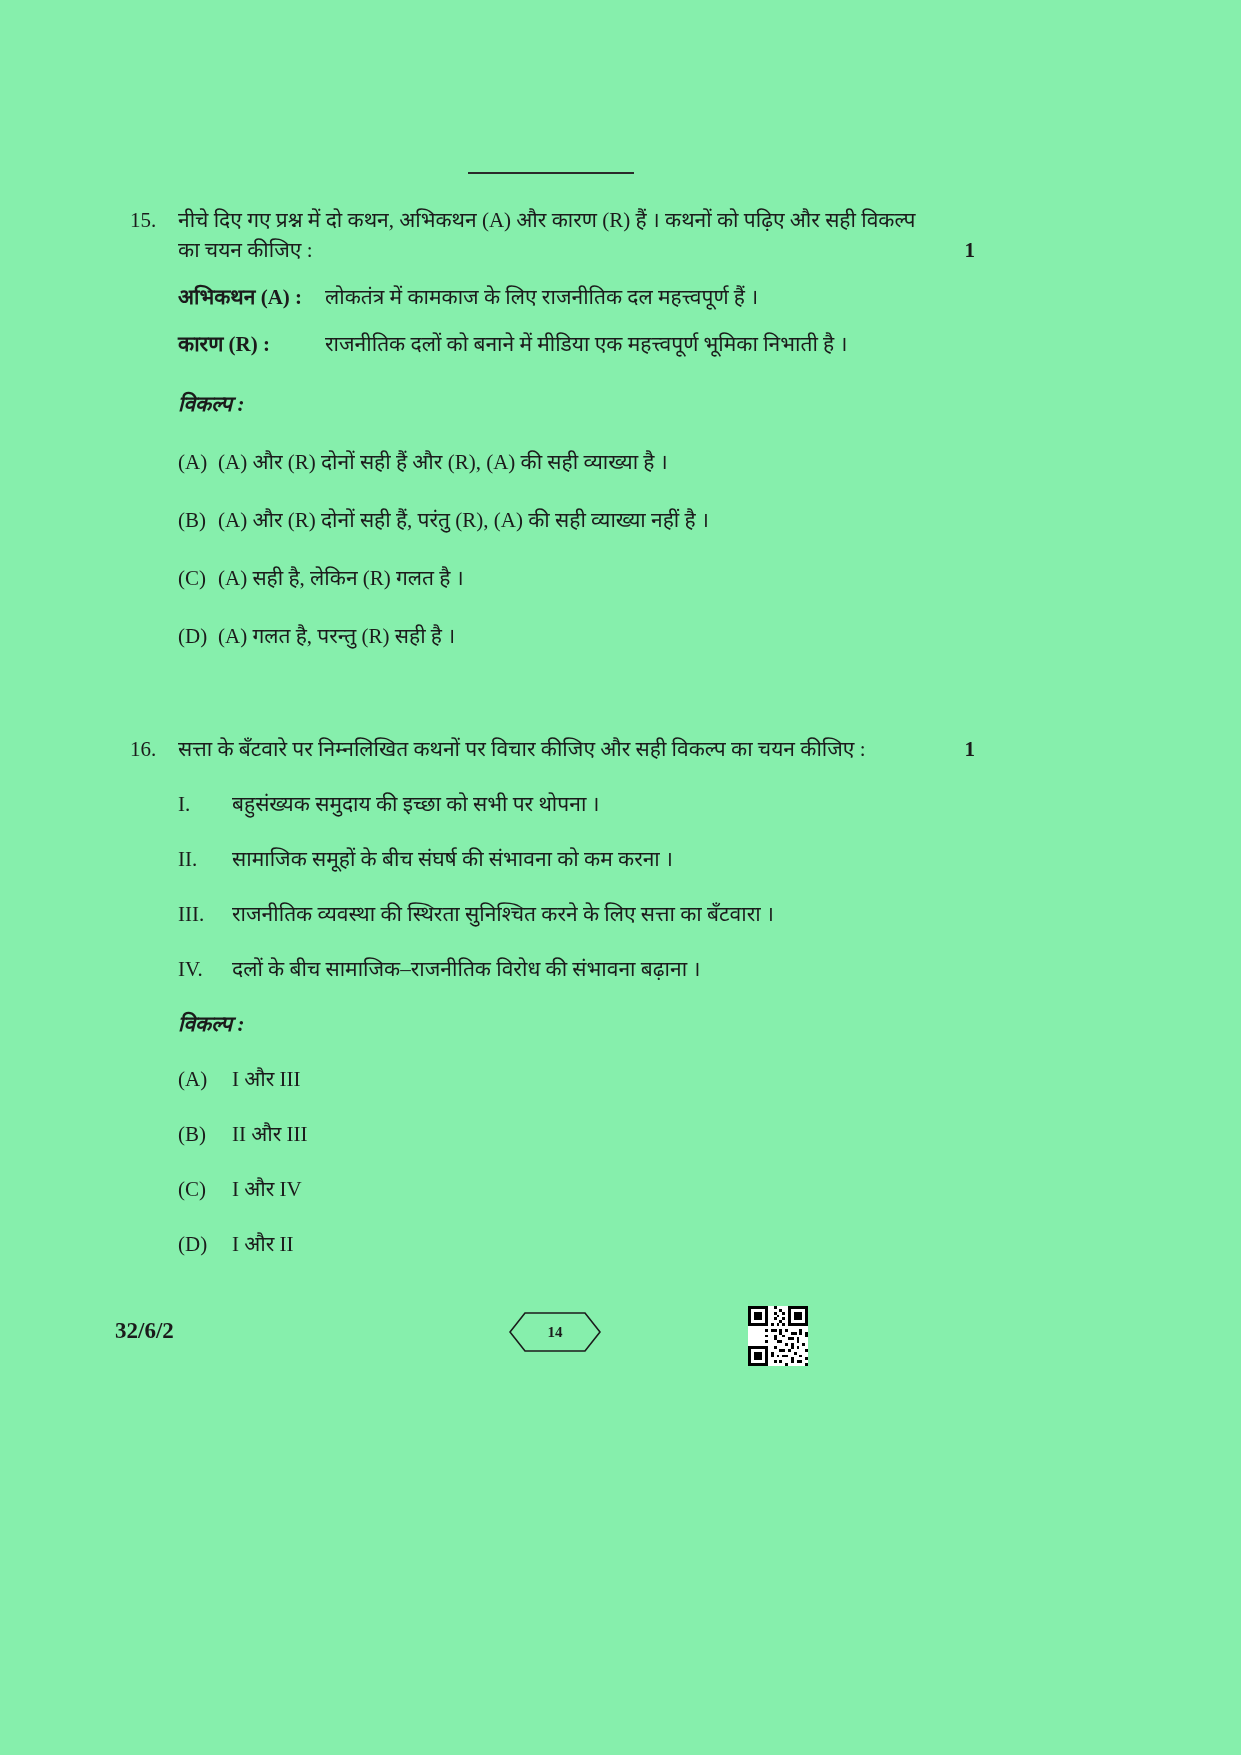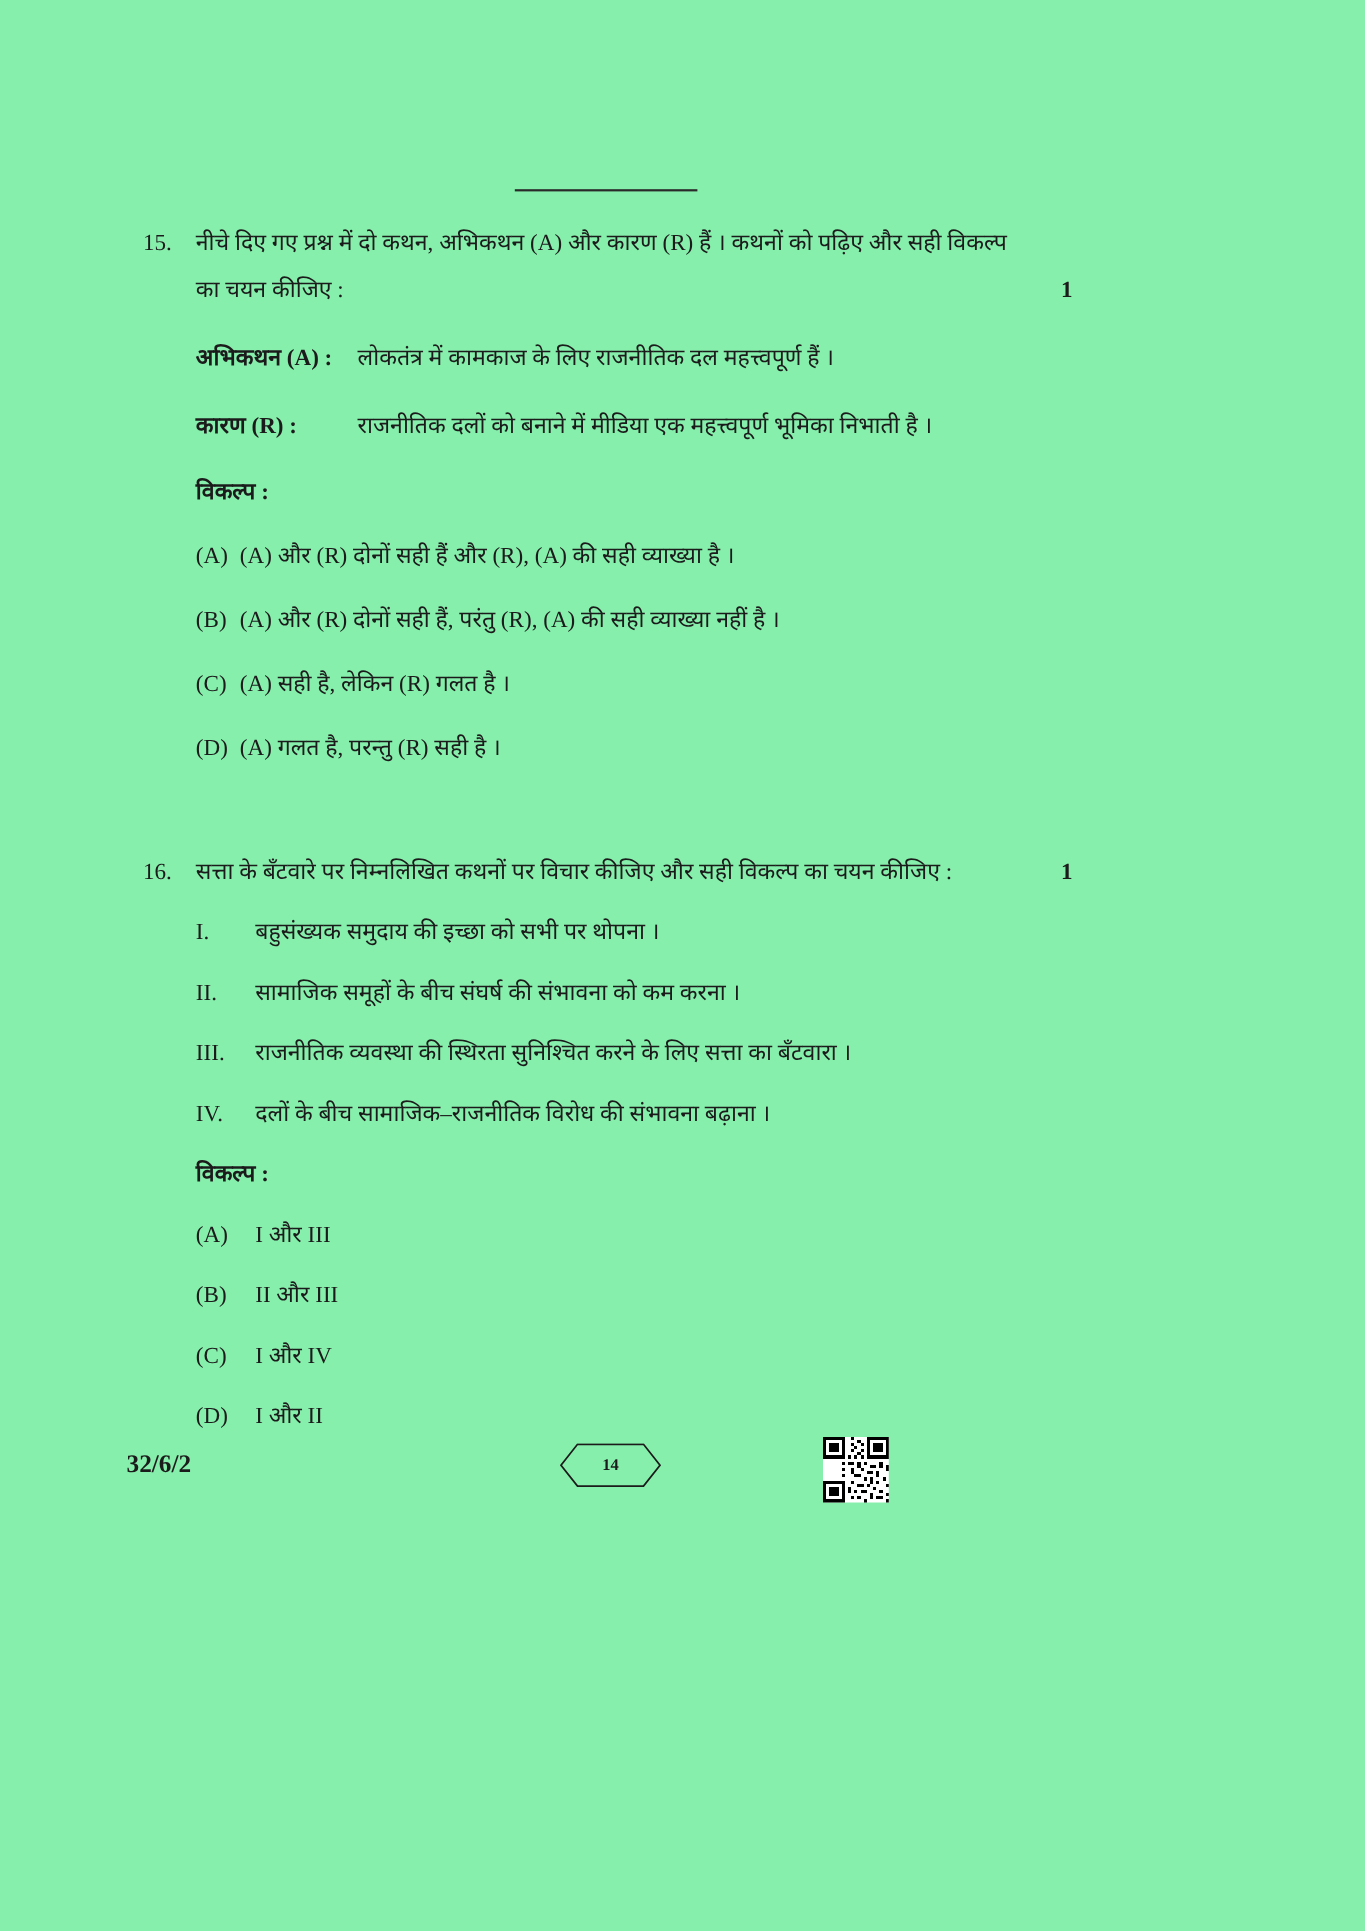--- a/index.html
+++ b/index.html
@@ -25,26 +25,26 @@
     width:845px; 
   }
   .q-row { display:flex; align-items:flex-start; }
   .q-num { width:48px; flex:0 0 48px; }
   .q-body { flex:1 1 auto; }
   .q-marks {
     flex:0 0 40px; width:40px;
     text-align:right; font-weight:bold;
     align-self:flex-end;
   }
-  .line2 { margin-top:13px; }
+  .line2 { }
   .q-sub { margin-left:48px; }
-  .ar-row { display:flex; margin-top:32px; }
+  .ar-row { display:flex; margin-top:17px; }
   .ar-label { flex:0 0 147px; width:147px; font-weight:bold; }
   .ar-text { flex:1 1 auto; }
-  .options-heading { margin-top:30px; font-weight:bold; }
+  .options-heading { margin-top:30px; font-weight:bold;font-style:italic; }
   .opt-row { display:flex; margin-top:28px; }
   .opt-key-narrow { flex:0 0 40px; width:40px; }
   .opt-key-wide { flex:0 0 54px; width:54px; }
   .opt-text { flex:1 1 auto; }
   .q16 { margin-top:83px; }
   .st-row { display:flex; margin-top:25px; }
   .q16 .options-heading { margin-top:25px; }
   .q16 .opt-row { margin-top:25px; }
 
   .footer-code {

